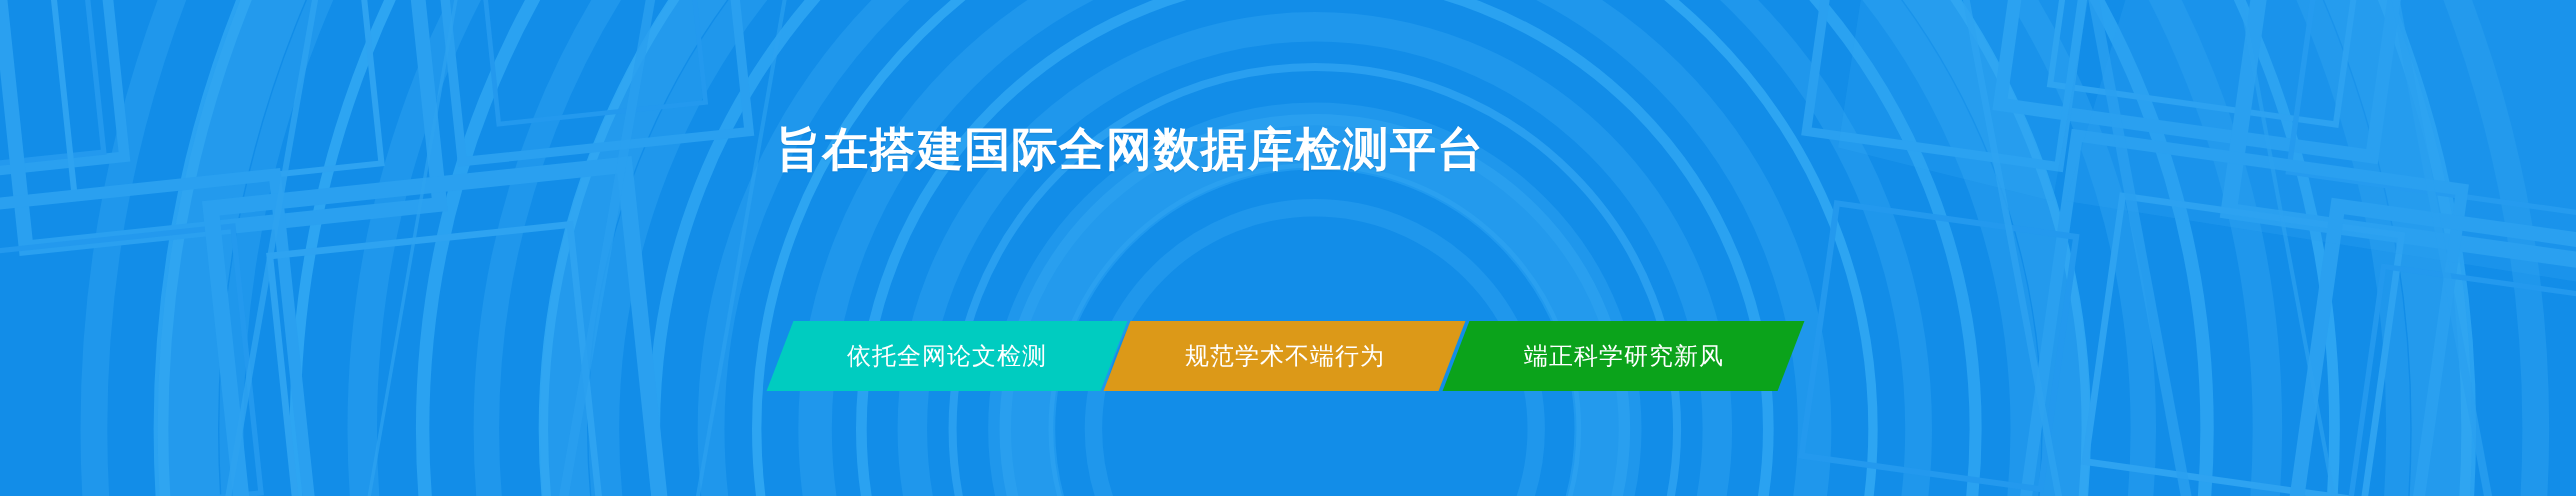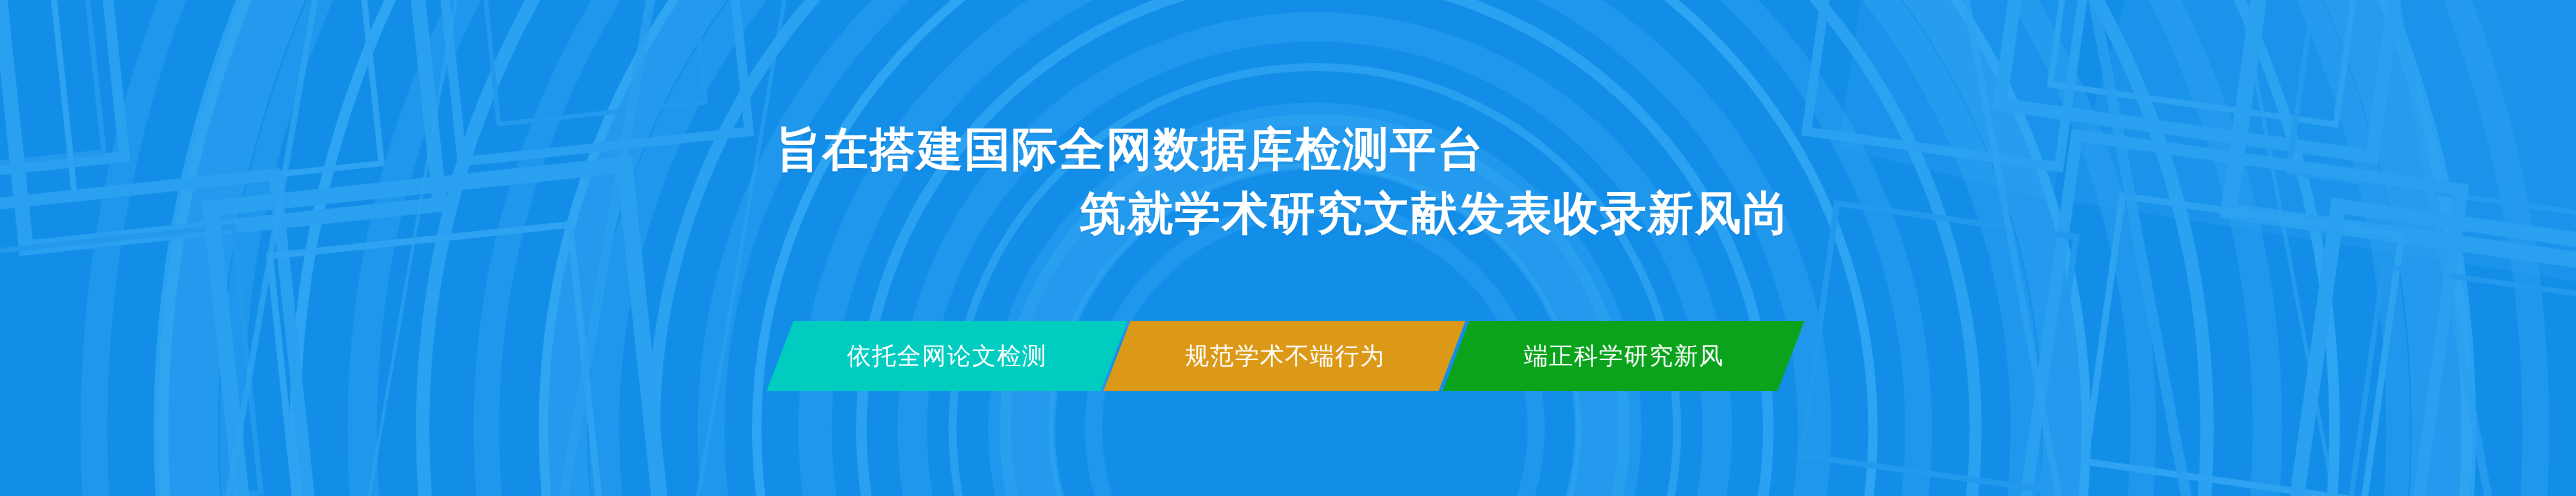--- a/index.html
+++ b/index.html
@@ -198,21 +198,20 @@
         <g>
           <polygon points="3180,-40 3840,-40 3840,420 3080,300" fill="#2aa0f0" opacity="0.35"></polygon>
           <polygon points="2780,-40 3120,-40 3060,300 2740,220" fill="#31a6f2" opacity="0.25"></polygon>
         </g>
       </g>
     </svg>
   </div>
 
   <div class="headline">
     <div class="headline-line line-1">旨在搭建国际全网数据库检测平台</div>
-    <div class="headline-line line-2">筑就学术研究文献发表收录新风尚</div>
   </div>
 
   <div class="badge-row">
 
     <div class="badge badge-teal">
       <span class="badge-label">依托全网论文检测</span>
     </div>
 
     <div class="badge badge-orange">
       <span class="badge-label">规范学术不端行为</span>

